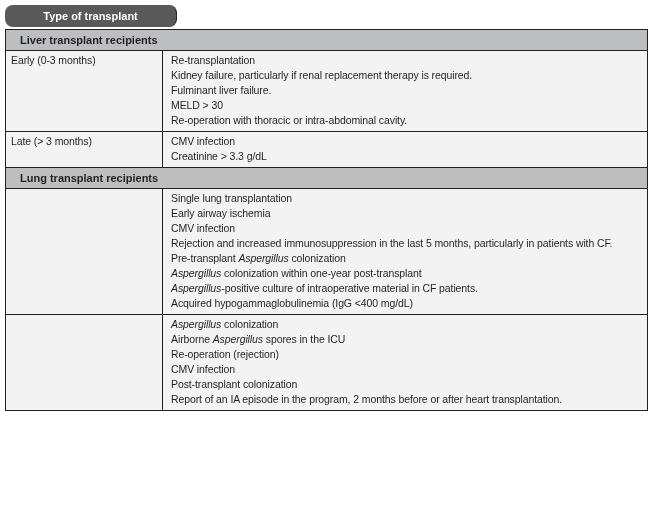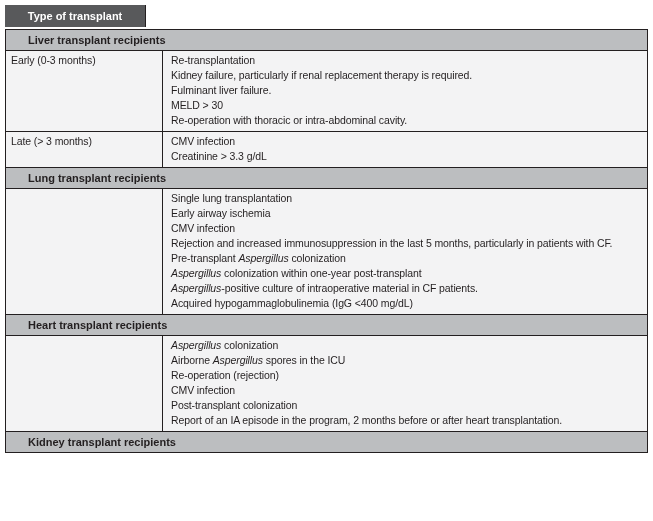--- a/index.html
+++ b/index.html
@@ -28,40 +28,40 @@
   .thead { display: flex; margin-bottom: 2px; }
   .th {
     background: var(--header-bg);
     color: var(--header-text);
     font-weight: bold;
     font-size: 11px;
     line-height: 14px;
     padding: 4px 2px;
     text-align: center;
   }
-  .th-type { width: 141px; border-right: 1px solid var(--border); }
+  .th-type { width: 172px; border-right: 1px solid var(--border); border-radius: 8px; }
   .th-risk { flex: 1; }
   
   table.tbl {
     width: 643px;
     border-collapse: collapse;
     table-layout: fixed;
   }
   col.c1 { width: 157px; }
   td {
     border: 1px solid var(--border);
     vertical-align: top;
     background: var(--cell-bg);
   }
   td.band {
     background: var(--section-bg);
     font-weight: bold;
     font-size: 11px;
     line-height: 14px;
-    padding: 3px 22px;
+    padding: 3px 14px;
   }
   td.type-cell {
     font-size: 10.5px;
     letter-spacing: -0.1px;
     line-height: 15px;
     padding: 2px 5px 18px;
     white-space: nowrap;
     overflow: hidden;
   }
   td.risk-cell {
@@ -120,31 +120,25 @@
             <div class="risk-line">Early airway ischemia</div>
             <div class="risk-line">CMV infection</div>
             <div class="risk-line">Rejection and increased immunosuppression in the last 5 months, particularly in patients with CF.</div>
             <div class="risk-line">Pre-transplant <i>Aspergillus</i> colonization</div>
             <div class="risk-line"><i>Aspergillus</i> colonization within one-year post-transplant</div>
             <div class="risk-line"><i>Aspergillus</i>-positive culture of intraoperative material in CF patients.</div>
             <div class="risk-line">Acquired hypogammaglobulinemia (IgG &lt;400 mg/dL)</div>
           </td>
         </tr>
         <tr>
-          <td colspan="2" class="band">Heart transplant recipients</td>
-        </tr>
-        <tr>
           <td class="type-cell"></td>
           <td class="risk-cell">
             <div class="risk-line"><i>Aspergillus</i> colonization</div>
             <div class="risk-line">Airborne <i>Aspergillus</i> spores in the ICU</div>
             <div class="risk-line">Re-operation (rejection)</div>
             <div class="risk-line">CMV infection</div>
             <div class="risk-line">Post-transplant colonization</div>
             <div class="risk-line">Report of an IA episode in the program, 2 months before or after heart transplantation.</div>
           </td>
         </tr>
-        <tr>
-          <td colspan="2" class="band">Kidney transplant recipients</td>
-        </tr>
       </tbody>
   </table>
 </div>
 
 </body></html>

